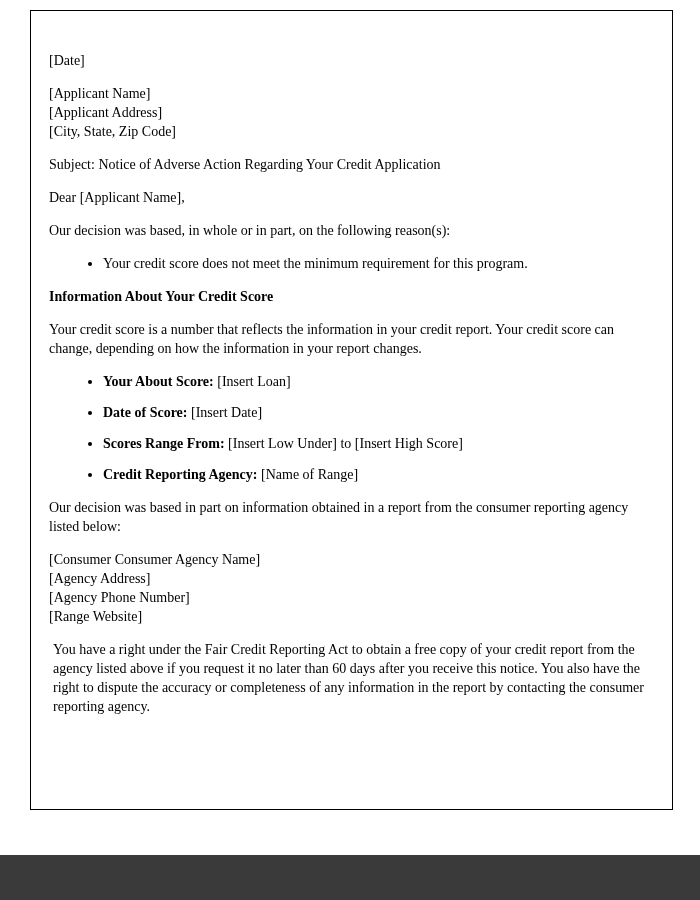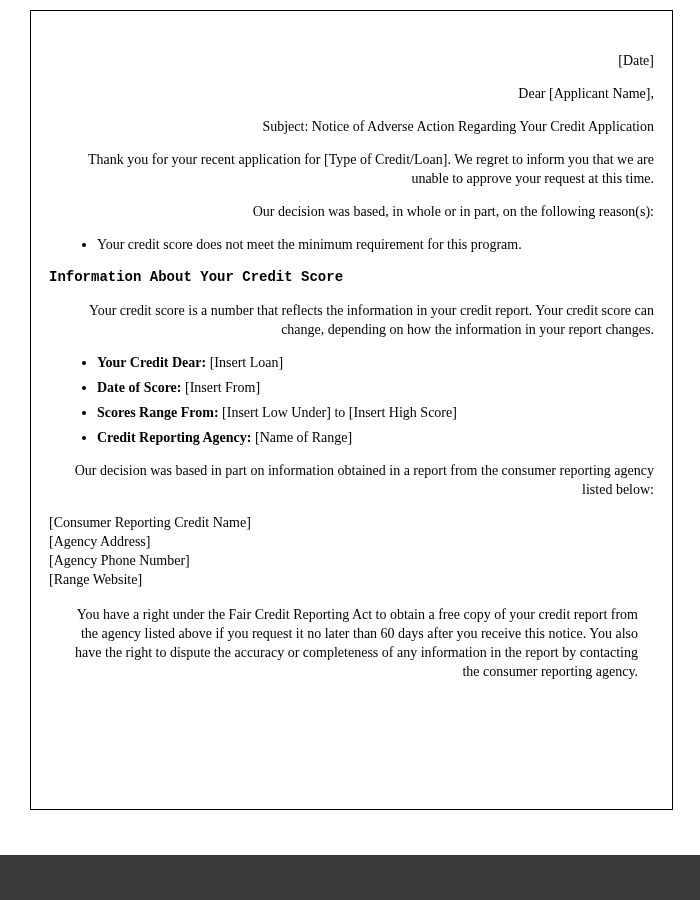--- a/index.html
+++ b/index.html
@@ -27,40 +27,38 @@
     overflow: hidden;
     background: #ffffff;
   }
   .doc-content {
     padding: 40px 18px 0 18px;
     font-size: 14px;
     line-height: 19px;
   }
   .doc-content p {
     margin: 0 0 14px 0;
-    text-align: right;
   }
   .doc-content p.tight {
-    margin: 16px;
+    margin: 4px;
   }
   .block {
     margin: 0 0 14px 0;
   }
   .heading {
     font-weight: bold;
     margin: 12px 0 14px 0;
-    font-family: Liberation Mono, monospace;
   }
   ul.bullet-list {
     margin: 0 0 14px 0;
     padding-left: 42px;
     list-style-type: disc;
   }
   ul.bullet-list li {
-    margin: 6px;
+    margin: 12px;
   }
   .bold {
     font-weight: bold;
   }
   .footer-bar {
     position: absolute;
     left: 0;
     top: 855px;
     width: 700px;
     height: 45px;
@@ -69,49 +67,53 @@
 </style>
 </head>
 <body>
 
 <div class="viewport">
   <div class="doc-frame">
     <div class="doc-content">
 
       <p>[Date]</p>
 
+      <div class="block">
+        <div>[Applicant Name]</div>
+        <div>[Applicant Address]</div>
+        <div>[City, State, Zip Code]</div>
+      </div>
+
+      <p>Subject: Notice of Adverse Action Regarding Your Credit Application</p>
 
       <p>Dear [Applicant Name],</p>
 
-      <p>Subject: Notice of Adverse Action Regarding Your Credit Application</p>
-
-      <p>Thank you for your recent application for [Type of Credit/Loan]. We regret to inform you that we are unable to approve your request at this time.</p>
 
       <p>Our decision was based, in whole or in part, on the following reason(s):</p>
 
       <ul class="bullet-list">
         <li>Your credit score does not meet the minimum requirement for this program.</li>
       </ul>
 
       <div class="heading">Information About Your Credit Score</div>
 
       <p>Your credit score is a number that reflects the information in your credit report. Your credit score can change, depending on how the information in your report changes.</p>
 
       <ul class="bullet-list">
-        <li><span class="bold">Your Credit Dear:</span><span> [Insert Loan]</span></li>
-        <li><span class="bold">Date of Score:</span><span> [Insert From]</span></li>
+        <li><span class="bold">Your About Score:</span><span> [Insert Loan]</span></li>
+        <li><span class="bold">Date of Score:</span><span> [Insert Date]</span></li>
         <li><span class="bold">Scores Range From:</span><span> [Insert Low Under] to [Insert High Score]</span></li>
         <li><span class="bold">Credit Reporting Agency:</span><span> [Name of Range]</span></li>
       </ul>
 
 
       <p>Our decision was based in part on information obtained in a report from the consumer reporting agency listed below:</p>
 
       <div class="block">
-        <div>[Consumer Reporting Credit Name]</div>
+        <div>[Consumer Consumer Agency Name]</div>
         <div>[Agency Address]</div>
         <div>[Agency Phone Number]</div>
         <div>[Range Website]</div>
       </div>
 
 
       <p class="tight">You have a right under the Fair Credit Reporting Act to obtain a free copy of your credit report from the agency listed above if you request it no later than 60 days after you receive this notice. You also have the right to dispute the accuracy or completeness of any information in the report by contacting the consumer reporting agency.</p>
 
     </div>
   </div>

